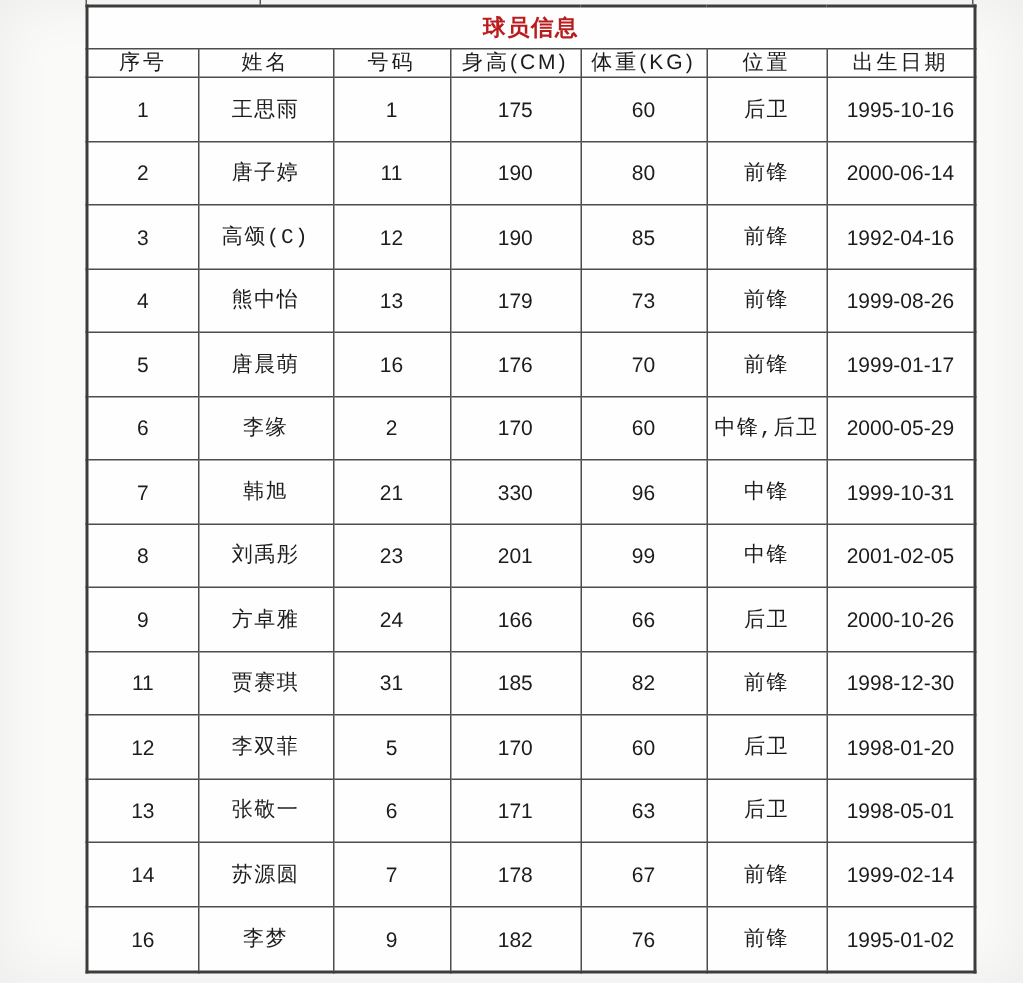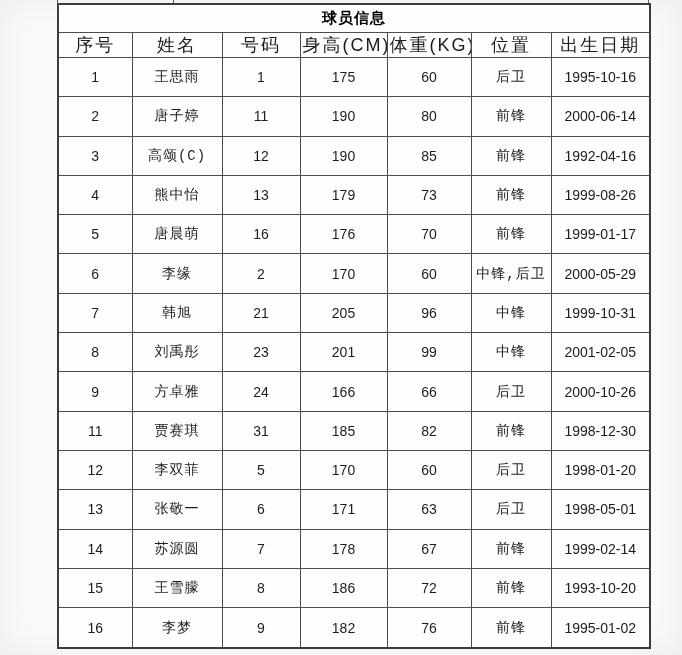--- a/index.html
+++ b/index.html
@@ -54,25 +54,25 @@
     color: #1c1c1c;
     font-weight: 400;
     white-space: nowrap;
     overflow: hidden;
   }
   .player-table tr.title-row th {
     height: 27px;
     font-size: 15px;
     font-weight: 700;
     letter-spacing: 1px;
-    color: #000000;
+    color: #b91c1c;
   }
   .player-table th.col-header {
     letter-spacing: 2px;
-    font-size: 18px;
+    font-size: 14px;
   }
   .player-table td.num-cell {
     letter-spacing: 0;
   }
   .player-table td.cjk-cell {
     letter-spacing: 1px;
     font-family: Liberation Mono, monospace;
   }
 </style>
 </head>
@@ -159,21 +159,21 @@
         <td class="num-cell">2</td>
         <td class="num-cell">170</td>
         <td class="num-cell">60</td>
         <td class="cjk-cell">中锋,后卫</td>
         <td class="num-cell">2000-05-29</td>
       </tr>
       <tr>
         <td class="num-cell">7</td>
         <td class="cjk-cell">韩旭</td>
         <td class="num-cell">21</td>
-        <td class="num-cell">205</td>
+        <td class="num-cell">330</td>
         <td class="num-cell">96</td>
         <td class="cjk-cell">中锋</td>
         <td class="num-cell">1999-10-31</td>
       </tr>
       <tr>
         <td class="num-cell">8</td>
         <td class="cjk-cell">刘禹彤</td>
         <td class="num-cell">23</td>
         <td class="num-cell">201</td>
         <td class="num-cell">99</td>
@@ -219,29 +219,20 @@
       <tr>
         <td class="num-cell">14</td>
         <td class="cjk-cell">苏源圆</td>
         <td class="num-cell">7</td>
         <td class="num-cell">178</td>
         <td class="num-cell">67</td>
         <td class="cjk-cell">前锋</td>
         <td class="num-cell">1999-02-14</td>
       </tr>
       <tr>
-        <td class="num-cell">15</td>
-        <td class="cjk-cell">王雪朦</td>
-        <td class="num-cell">8</td>
-        <td class="num-cell">186</td>
-        <td class="num-cell">72</td>
-        <td class="cjk-cell">前锋</td>
-        <td class="num-cell">1993-10-20</td>
-      </tr>
-      <tr>
         <td class="num-cell">16</td>
         <td class="cjk-cell">李梦</td>
         <td class="num-cell">9</td>
         <td class="num-cell">182</td>
         <td class="num-cell">76</td>
         <td class="cjk-cell">前锋</td>
         <td class="num-cell">1995-01-02</td>
       </tr>
     </tbody>
 </table>

